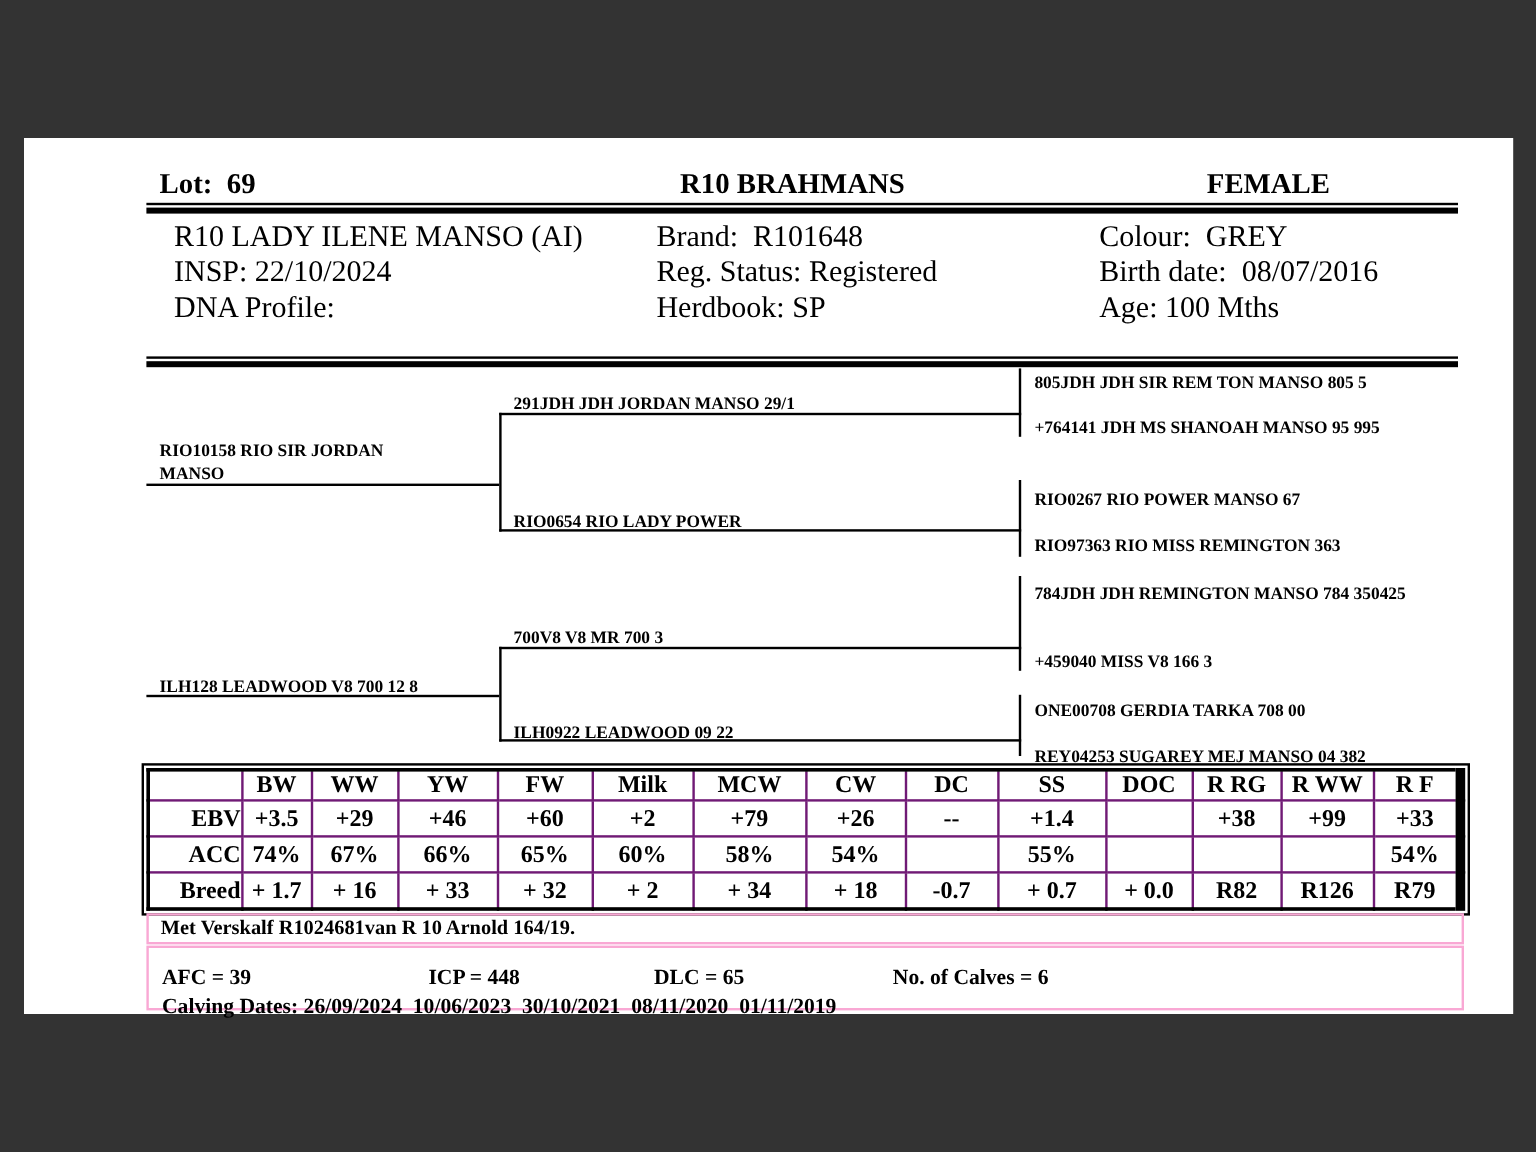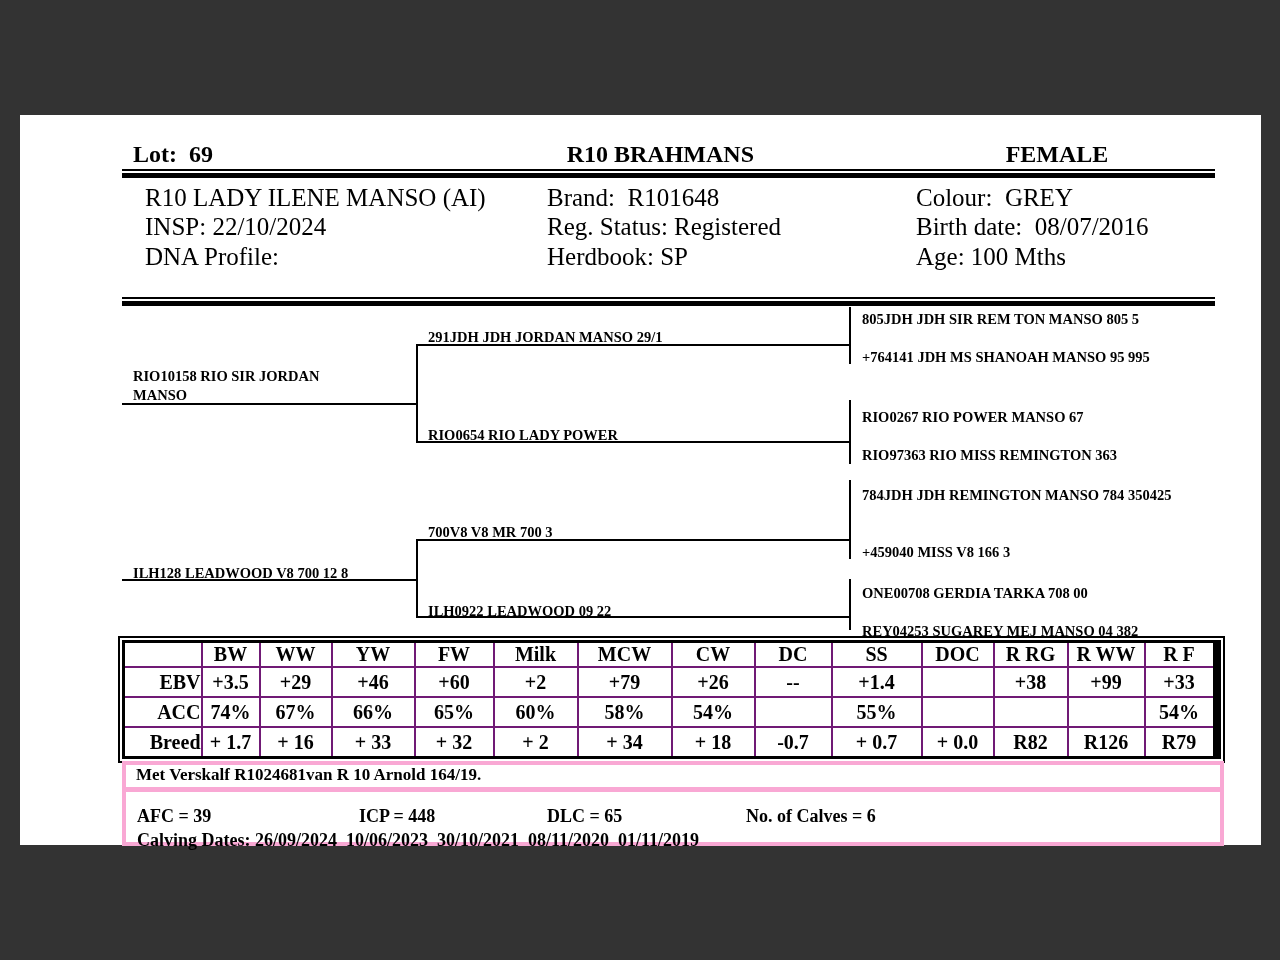--- a/index.html
+++ b/index.html
@@ -14,21 +14,21 @@
   .vline{width:2px;background:#000;}
   .hdr{font-size:24px;font-weight:bold;}
   .info{font-size:25px;line-height:29.3px;font-weight:normal;}
   .ped{font-size:14.5px;line-height:18.5px;font-weight:bold;}
   
   table.ebv{border-collapse:collapse;table-layout:fixed;border:3px solid #000;border-right:8px solid #000;outline:2px solid #000;outline-offset:2px;background:#fff;}
   table.ebv th,table.ebv td{border:2px solid #701a75;font-size:20px;font-weight:bold;text-align:center;padding:0;overflow:hidden;}
   table.ebv thead th{height:22px;}
   table.ebv tbody th,table.ebv tbody td{height:28px;}
   table.ebv .lbl{text-align:right;padding-left:9px;}
-  .notebox{border:4px solid #f9a8d4;font-size:17px;font-weight:bold;}
+  .notebox{border:2px solid #f9a8d4;font-size:17px;font-weight:bold;}
   .statitem{font-size:18px;font-weight:bold;white-space:pre;}
 </style>
 </head>
 <body>
 
 <div class="page">
 
   <div class="abs hdr pre" style="left:113px;top:14px;">Lot:  69</div>
   <div class="abs hdr" style="left:494px;top:14px;width:240px;text-align:right;">R10 BRAHMANS</div>
   <div class="abs hdr" style="left:937px;top:14px;width:200px;text-align:center;">FEMALE</div>

